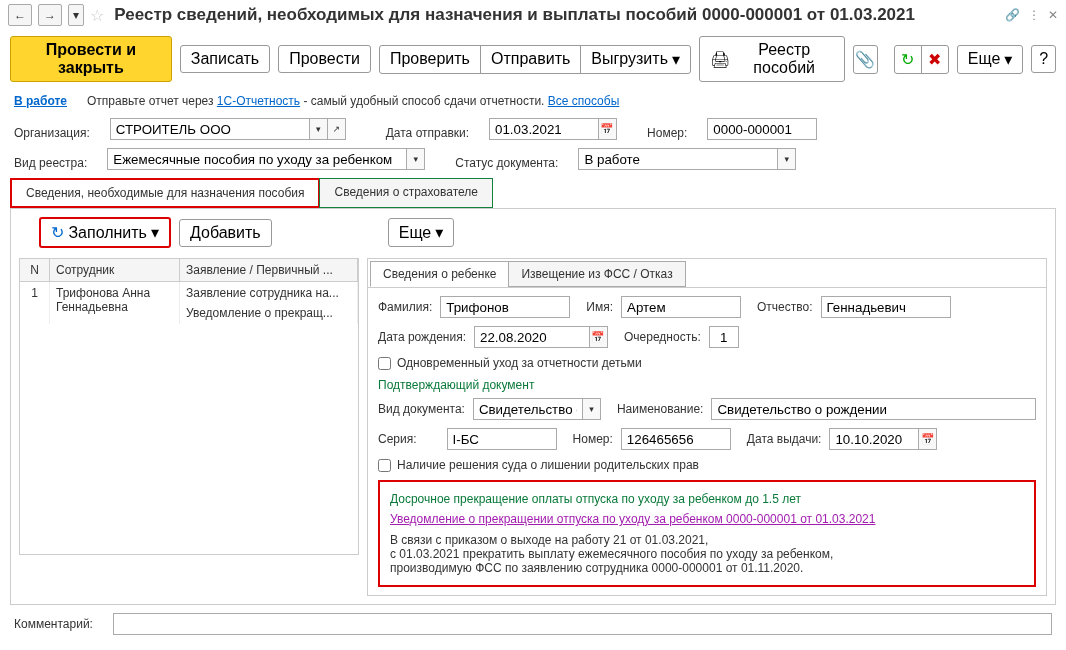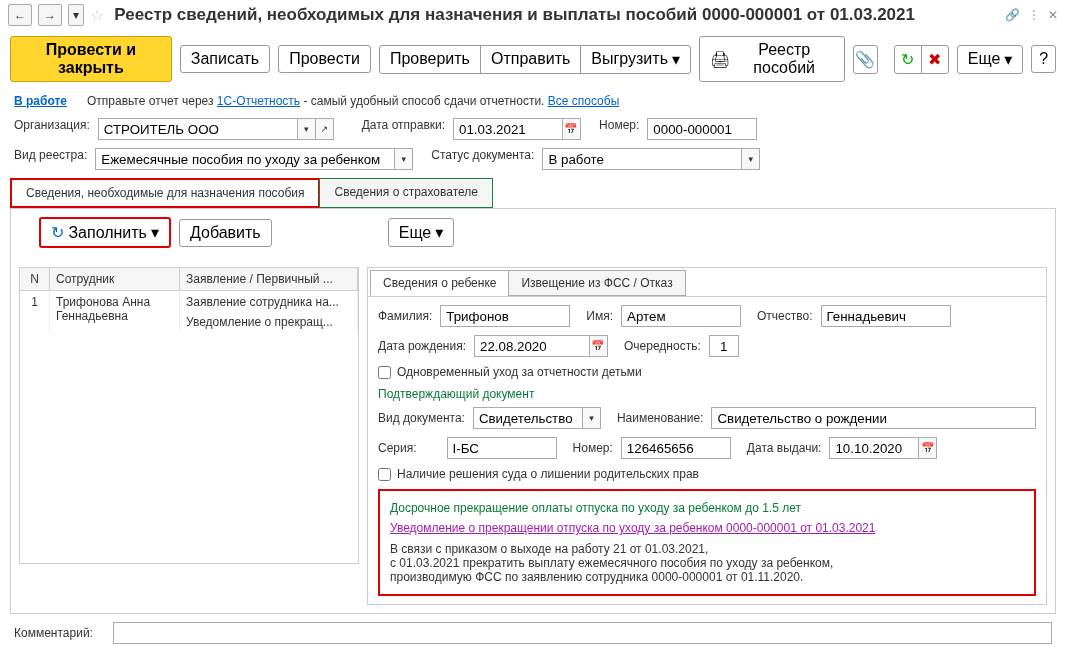--- a/index.html
+++ b/index.html
@@ -18,31 +18,31 @@
 .btn-group .btn { border-radius: 0; margin-left: -1px; }
 .btn-group .btn:first-child { border-radius: 3px 0 0 3px; margin-left: 0; }
 .btn-group .btn:last-child { border-radius: 0 3px 3px 0; }
 .btn-icon { width: 28px; padding: 4px 0; justify-content: center; }
 .spacer { flex: 1; }
 .green { color: #0a0; }
 .red { color: #c00; }
 .info-line { padding: 6px 14px; display: flex; gap: 20px; align-items: center; }
 .link { color: #0066cc; text-decoration: underline; cursor: pointer; }
 .status-label { color: #0066cc; text-decoration: underline; font-weight: bold; }
-.form-row { display: flex; align-items: flex-start; padding: 4px 14px; gap: 8px; }
+.form-row { display: flex; align-items: flex-end; padding: 4px 14px; gap: 20px; }
 .form-row label { white-space: nowrap; }
 .input { border: 1px solid #aaa; padding: 3px 5px; height: 22px; background: #fff; }
 .input-wrap { display: flex; align-items: center; position: relative; }
 .input-wrap .dd-btn { border: 1px solid #aaa; border-left: none; width: 18px; height: 22px; display: flex; align-items: center; justify-content: center; background: #f8f8f8; cursor: pointer; font-size: 9px; }
 .tabs { display: flex; padding: 4px 10px 0; }
 .tab { border: 1px solid #15803d; padding: 6px 14px; background: #f5f5f5; cursor: pointer; margin-right: -1px; }
 .tab.active { background: #fff; border-bottom-color: #fff; }
 .tab.highlight { border: 2px solid #d00; }
 .content-border { border: 1px solid #ccc; margin: 0 10px; padding: 8px; }
-.inner-toolbar { display: flex; gap: 8px; align-items: center; margin-bottom: 19px; padding-left: 20px; }
+.inner-toolbar { display: flex; gap: 8px; align-items: center; margin-bottom: 10px; padding-left: 20px; }
 .btn-red-border { border: 2px solid #d00; }
 .layout { display: flex; gap: 8px; }
 .left-pane { width: 340px; }
 .right-pane { flex: 1; border: 1px solid #ccc; }
 .grid { border: 1px solid #ccc; }
 .grid-header { display: flex; background: #f5f5f5; border-bottom: 1px solid #ccc; }
 .grid-header .col { padding: 4px 6px; border-right: 1px solid #ccc; }
 .grid-row { display: flex; }
 .grid-row .col { padding: 4px 6px; border-right: 1px solid #eee; }
 .col-n { width: 30px; text-align: center; }

